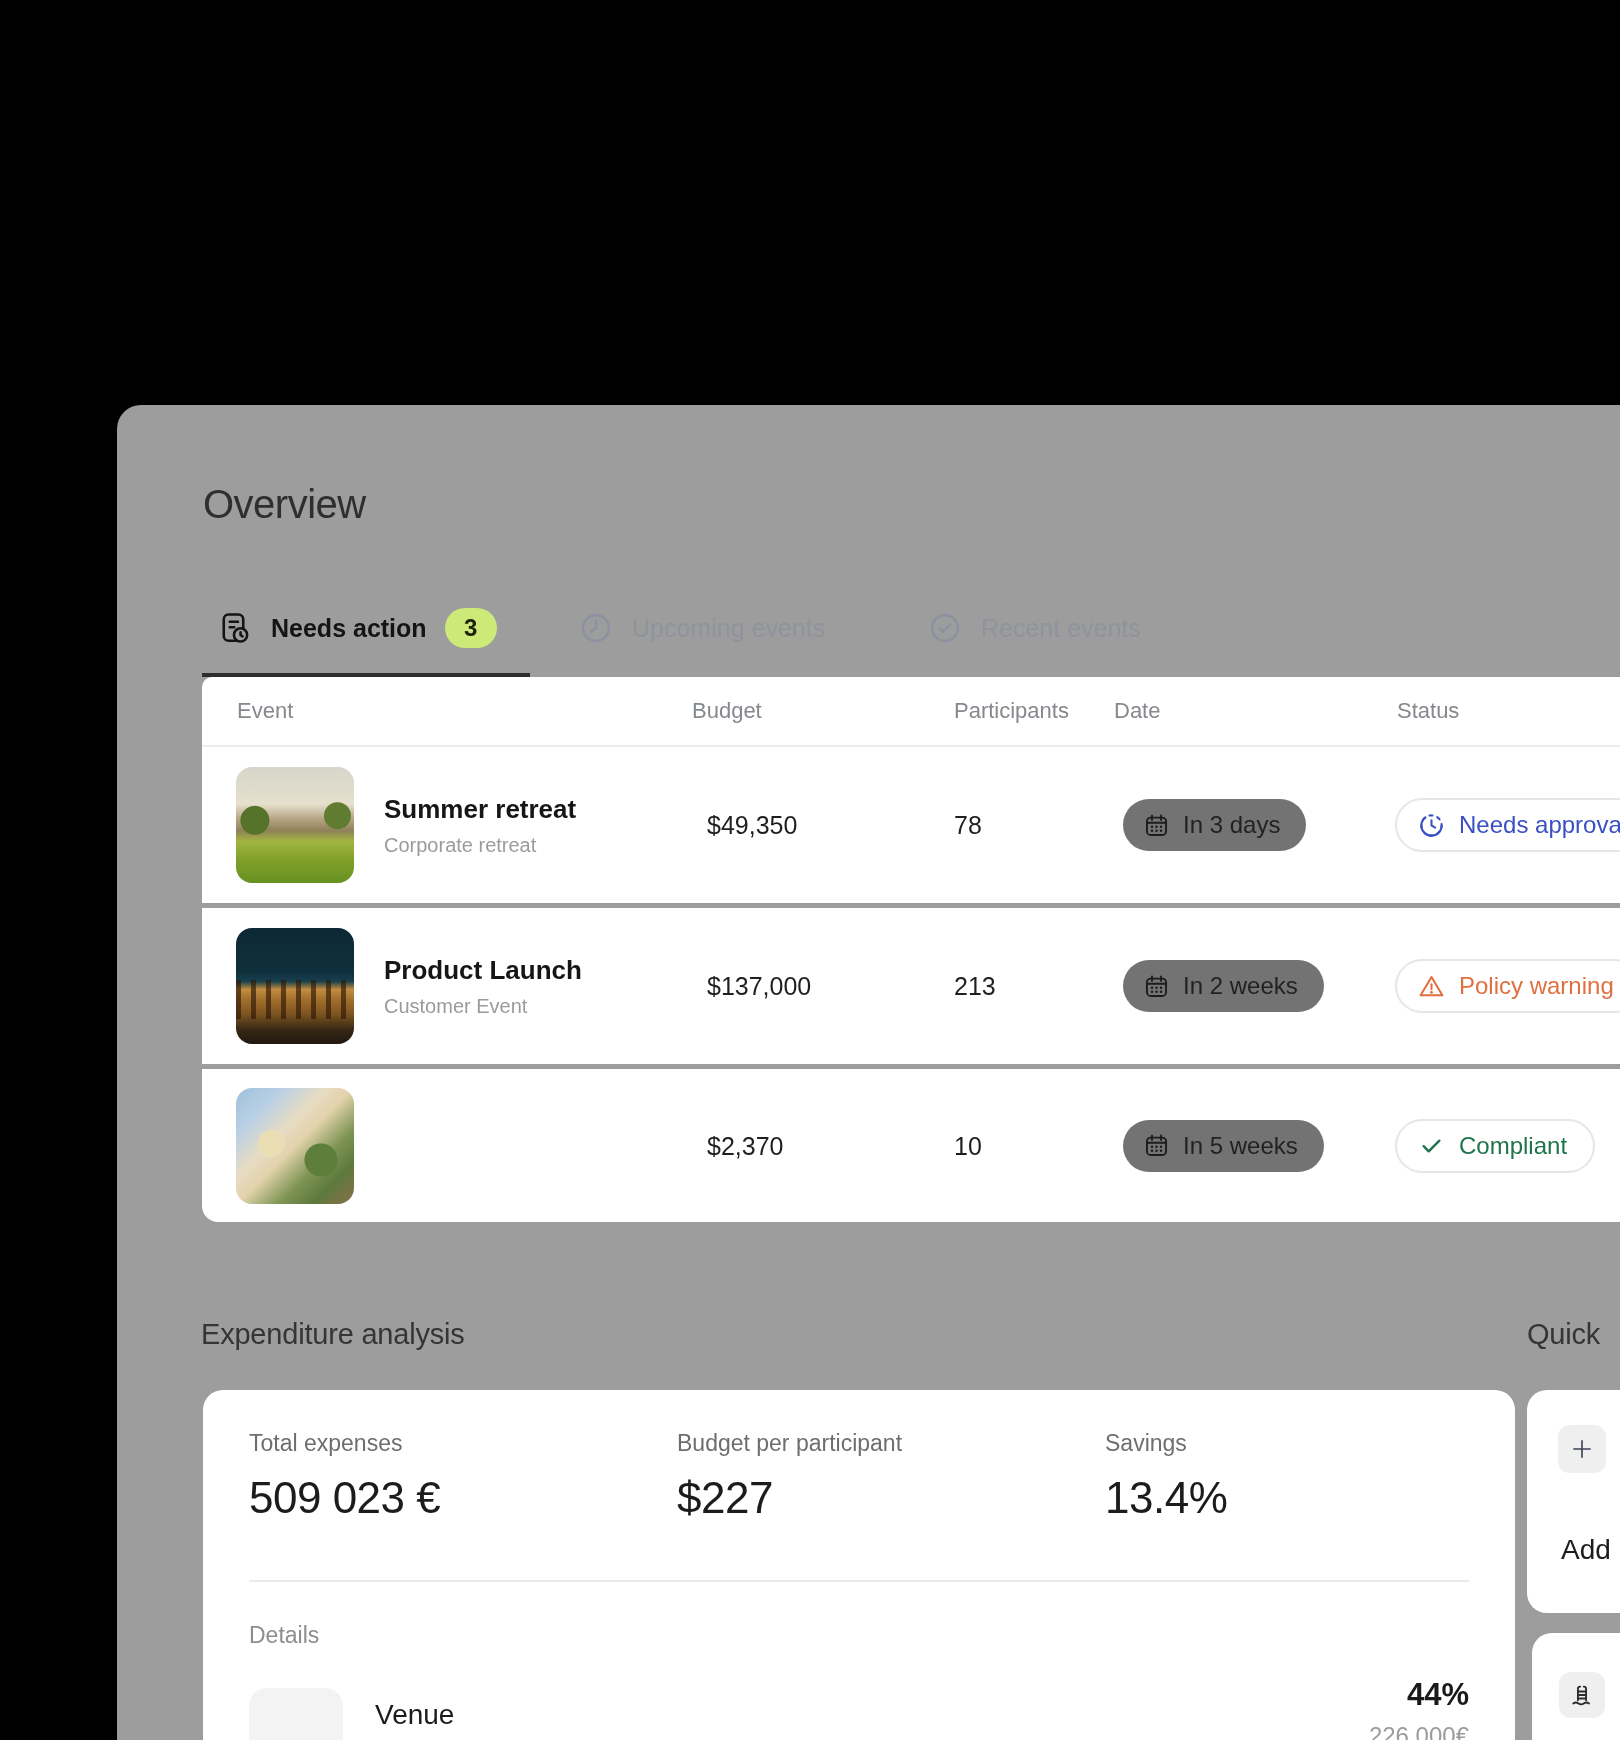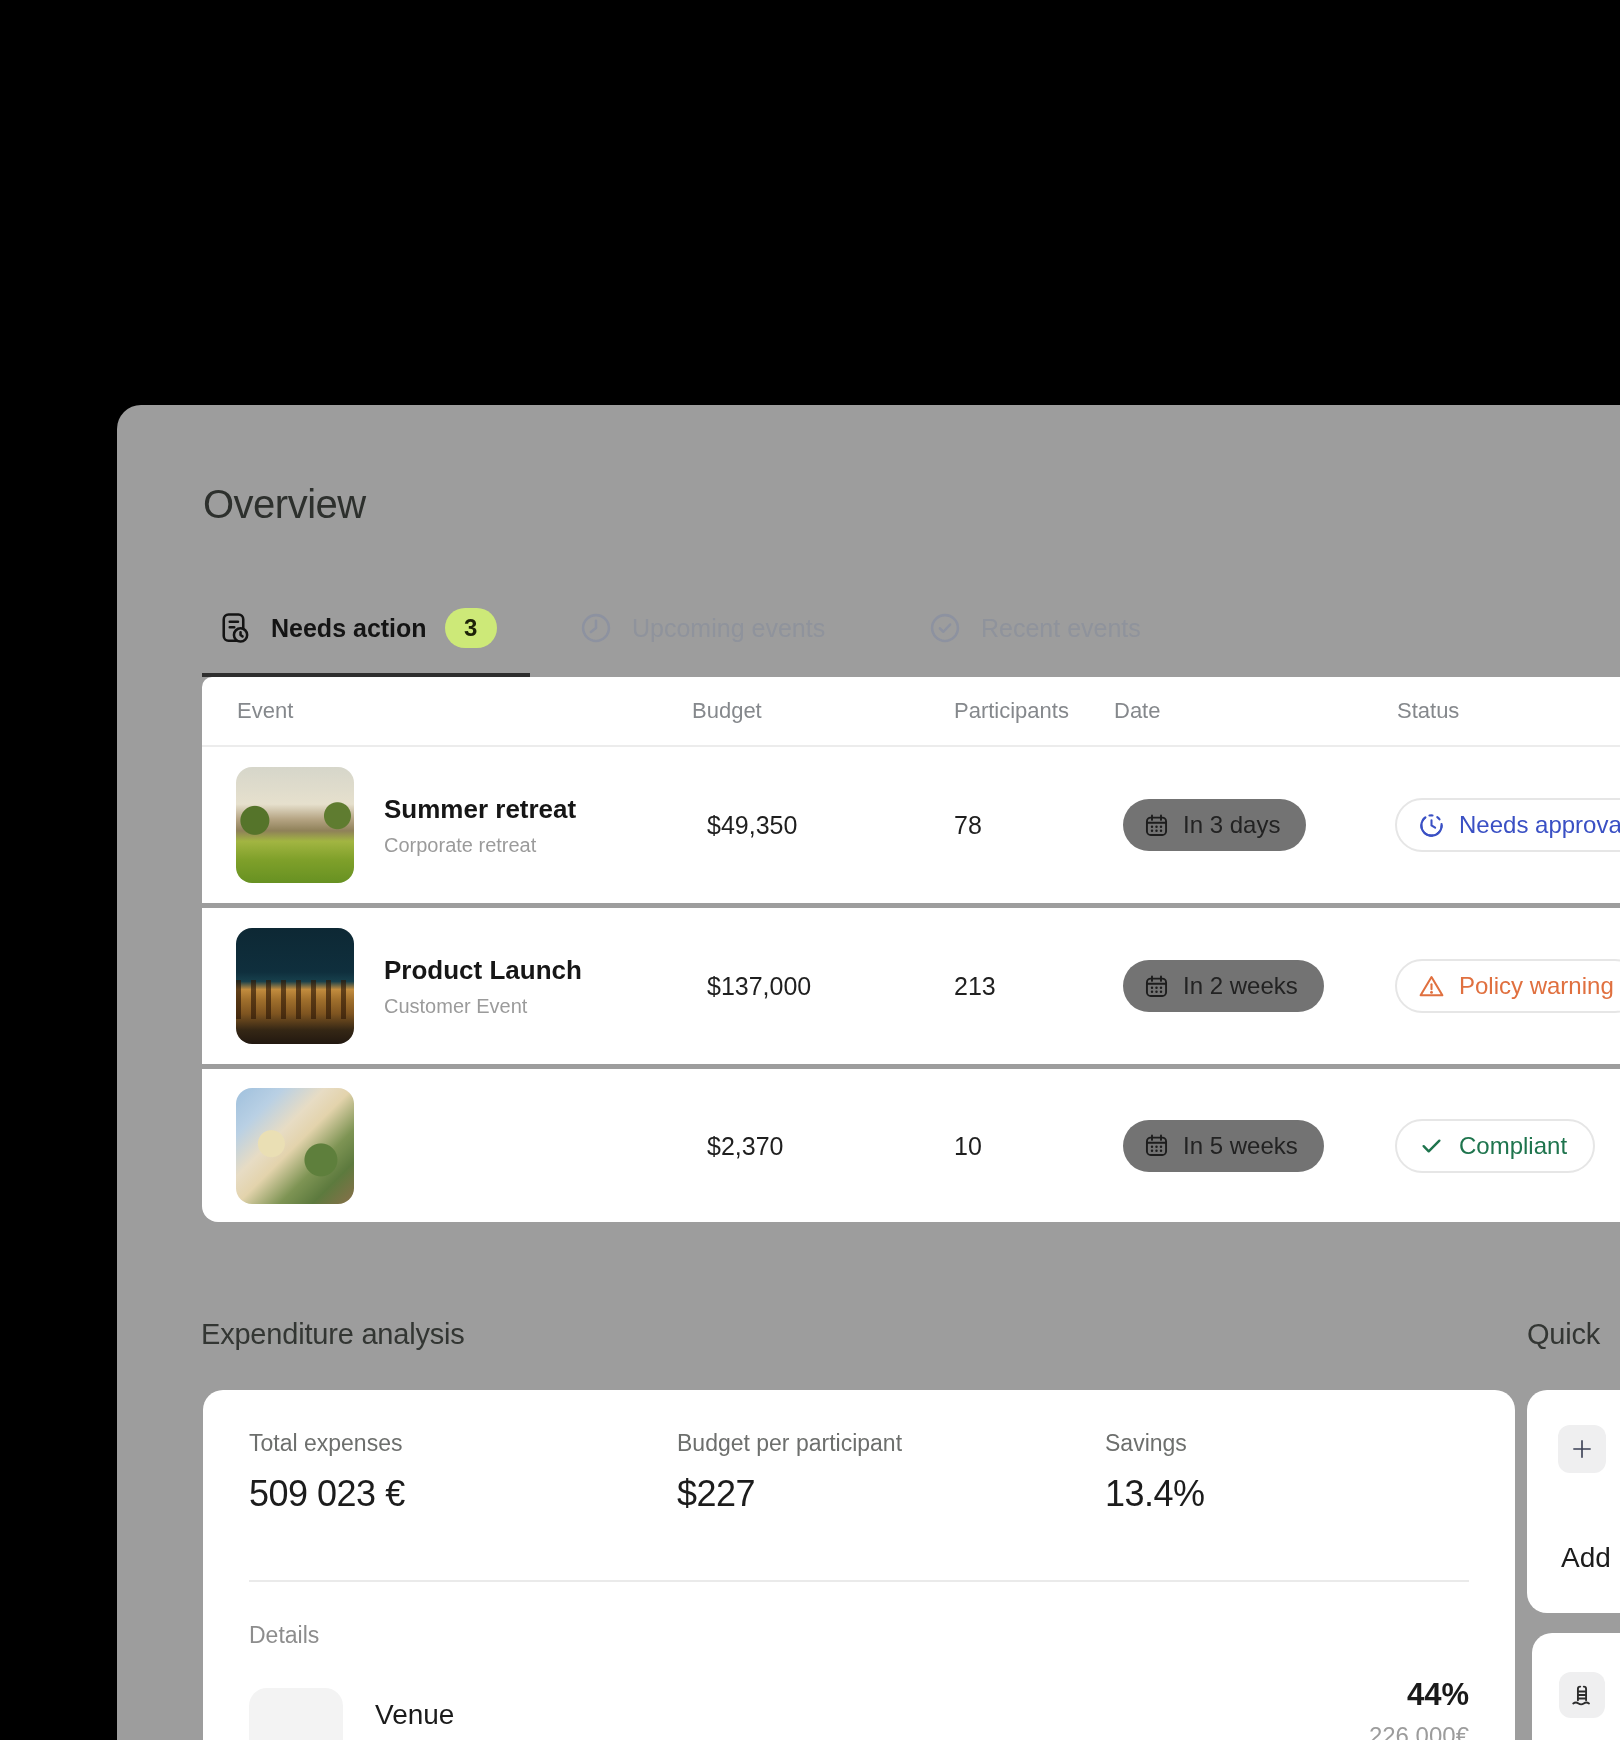--- a/index.html
+++ b/index.html
@@ -85,40 +85,40 @@
   
   .section-title{position:absolute;font-size:29px;font-weight:500;color:#333633;letter-spacing:-.2px;}
   .t-exp{left:201px;top:1318px;}
   .t-quick{left:1527px;top:1318px;}
   .main-card{
     position:absolute;left:203px;top:1390px;width:1312px;height:420px;
     background:#fff;border-radius:20px;
   }
   .stat{position:absolute;top:40px;}
   .stat .slabel{font-size:23px;color:#6d6f6d;}
-  .stat .svalue{margin-top:16px;font-size:36px;font-weight:500;color:#1c1c1c;letter-spacing:-.5px;}
+  .stat .svalue{margin-top:16px;font-size:44px;font-weight:500;color:#1c1c1c;letter-spacing:-.5px;}
   .stat-0{left:46px;} .stat-1{left:474px;} .stat-2{left:902px;}
   .card-divider{position:absolute;left:46px;top:190px;width:1220px;height:2px;background:#eaeaea;}
   .details-label{position:absolute;left:46px;top:232px;font-size:23px;color:#8d8d8d;}
   .venue-iconbox{
     position:absolute;left:46px;top:298px;width:94px;height:120px;border-radius:18px;
     background:#f3f3f3;display:flex;align-items:center;justify-content:center;
   }
   .venue-name{position:absolute;left:172px;top:308px;font-size:28px;font-weight:500;color:#1b1b1b;line-height:34px;}
   .venue-pct{position:absolute;right:46px;top:288px;font-size:31px;font-weight:600;color:#1a1a1a;line-height:34px;text-align:right;}
   .venue-amt{position:absolute;right:46px;top:332px;font-size:24px;color:#9c9c9c;text-align:right;}
   .quick-card{position:absolute;background:#fff;border-radius:20px;cursor:pointer;}
   .qc-1{left:1527px;top:1390px;width:240px;height:223px;}
   .qc-2{left:1532px;top:1633px;width:235px;height:170px;}
   .plus-btn{
     position:absolute;left:31px;top:35px;width:48px;height:48px;border-radius:12px;background:#efeff0;
     display:flex;align-items:center;justify-content:center;cursor:pointer;
   }
   .plus-btn svg{width:26px;height:26px;}
-  .add-label{position:absolute;left:34px;top:152px;font-size:28px;font-weight:500;color:#1c1c1c;}
+  .add-label{position:absolute;left:34px;top:144px;font-size:28px;font-weight:500;color:#1c1c1c;}
   .mini-iconbox{
     position:absolute;left:27px;top:39px;width:46px;height:46px;border-radius:12px;background:#efeff0;
     display:flex;align-items:center;justify-content:center;
   }
   .mini-iconbox svg{width:28px;height:28px;}
 </style>
 </head>
 <body>
 
 <div class="panel"></div>

